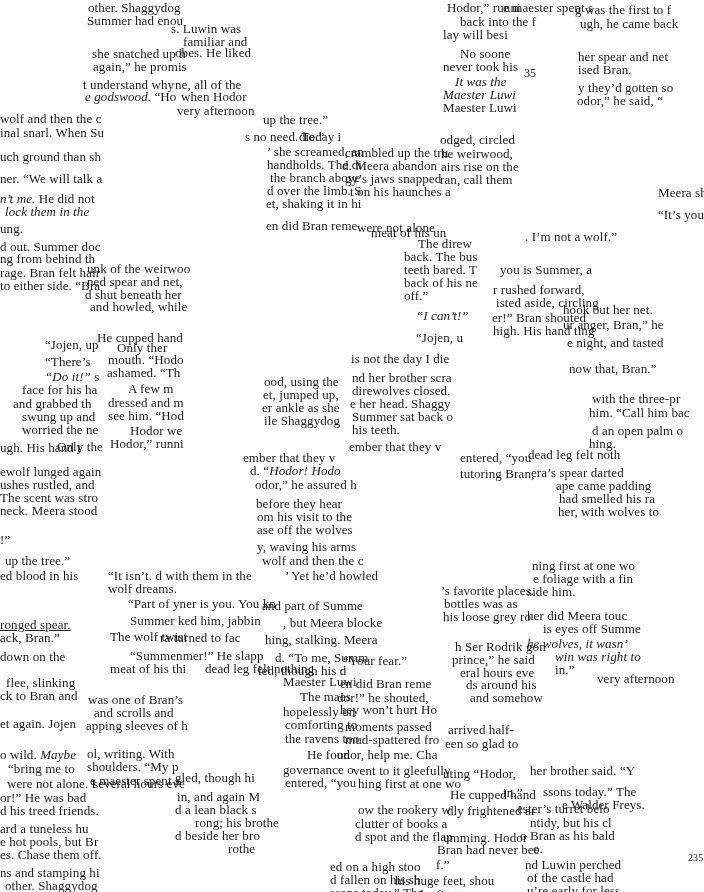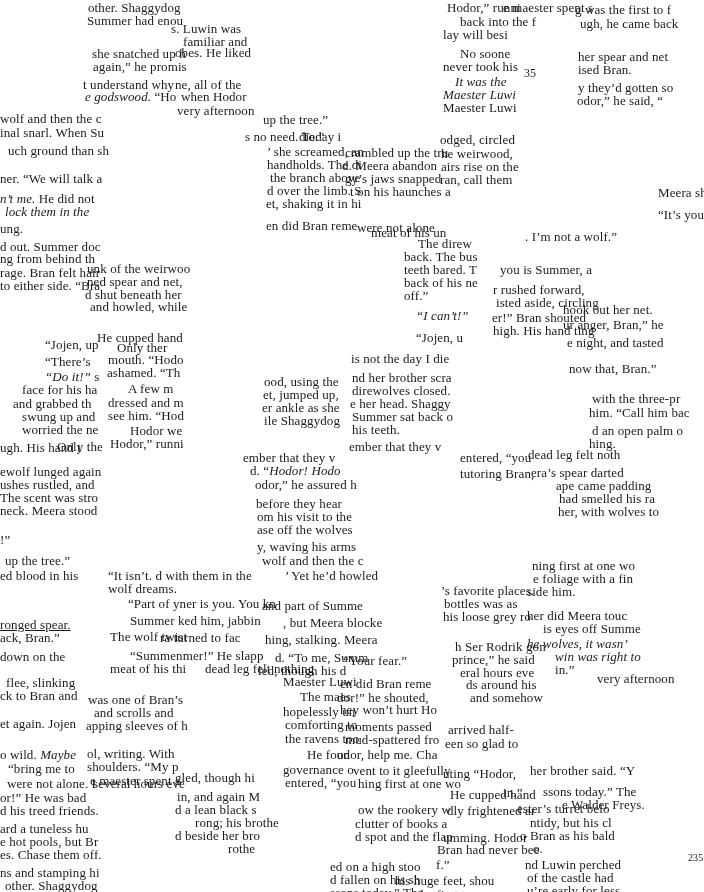--- a/index.html
+++ b/index.html
@@ -53,21 +53,21 @@
     <div class="line" style="left: 578px; top: 81px;">y they’d gotten so</div>
     <div class="line" style="left: 443px; top: 88px;"><span class="it">Maester Luwi</span></div>
     <div class="line" style="left: 577px; top: 94px;">odor,” he said, “</div>
     <div class="line" style="left: 443px; top: 101px;">Maester Luwi</div>
     <div class="line" style="left: 0px; top: 112px;">wolf and then the c</div>
     <div class="line" style="left: 0px; top: 126px;">inal snarl. When Su</div>
     <div class="line" style="left: 263px; top: 113px;">up the tree.”</div>
     <div class="line" style="left: 245px; top: 130px;">s no need. Today i</div>
     <div class="line" style="left: 299px; top: 130px;">die.”</div>
     <div class="line" style="left: 440px; top: 133px;">odged, circled</div>
-    <div class="line" style="left: 0px; top: 144px; margin-left: 8px;">uch ground than sh</div>
+    <div class="line" style="left: 0px; top: 150px;">uch ground than sh</div>
     <div class="line" style="left: 0px; top: 172px;">ner. “We will talk a</div>
     <div class="line" style="left: 267px; top: 145px;">’ she screamed, an</div>
     <div class="line" style="left: 345px; top: 146px;">crambled up the tru</div>
     <div class="line" style="left: 441px; top: 147px;">he weirwood,</div>
     <div class="line" style="left: 267px; top: 158px;">handholds. The di</div>
     <div class="line" style="left: 342px; top: 159px;">d. Meera abandon</div>
     <div class="line" style="left: 441px; top: 160px;">airs rise on the</div>
     <div class="line" style="left: 270px; top: 171px;">the branch above</div>
     <div class="line" style="left: 345px; top: 172px;">gy’s jaws snapped</div>
     <div class="line" style="left: 440px; top: 173px;">ran, call them</div>

